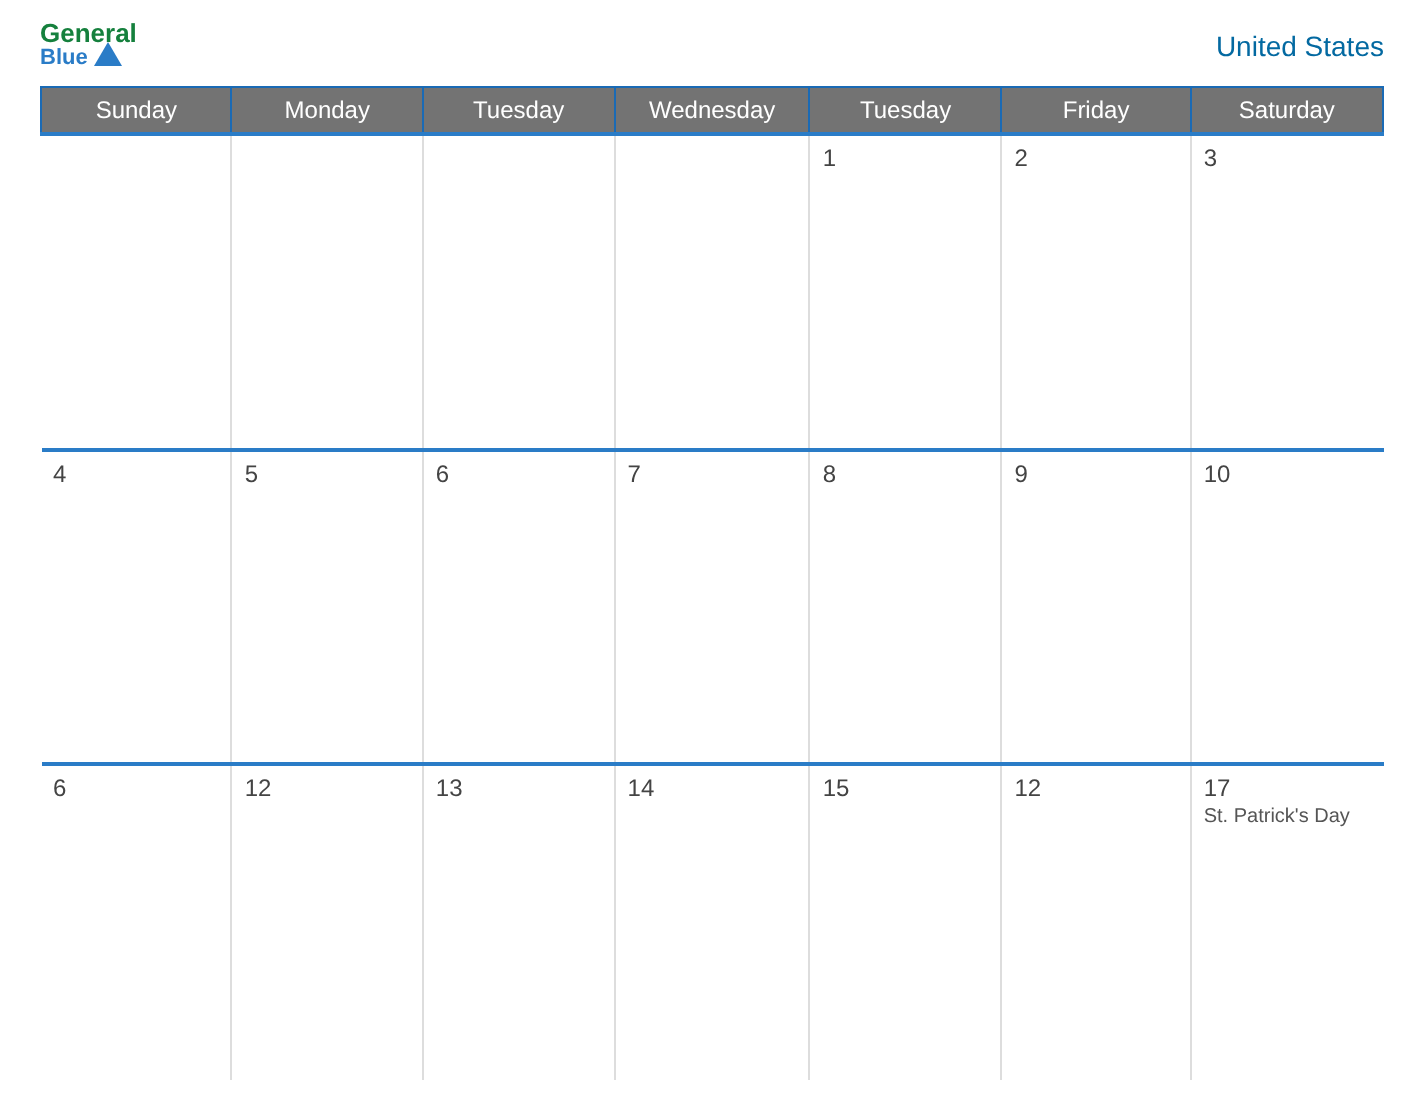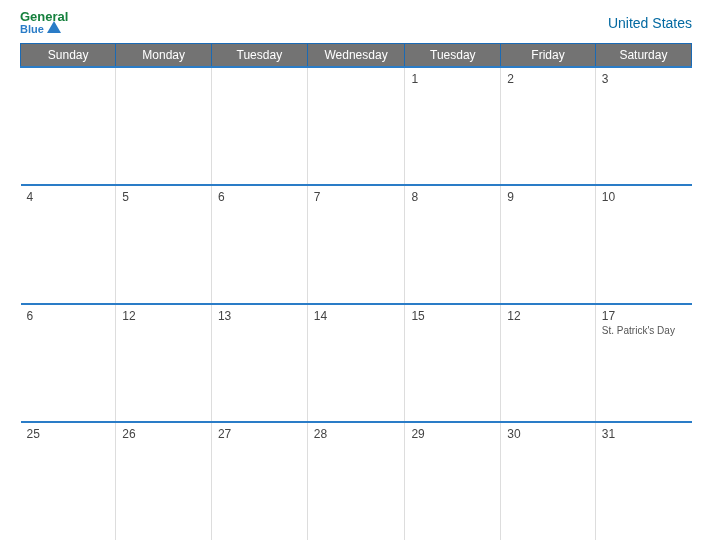--- a/index.html
+++ b/index.html
@@ -201,37 +201,14 @@
           <span class="day-number">15</span>
         </td>
         <td>
           <span class="day-number">12</span>
         </td>
         <td>
           <span class="day-number">17</span>
           <span class="holiday-name">St. Patrick's Day</span>
         </td>
       </tr>
-      <tr>
-        <td>
-          <span class="day-number">25</span>
-        </td>
-        <td>
-          <span class="day-number">26</span>
-        </td>
-        <td>
-          <span class="day-number">27</span>
-        </td>
-        <td>
-          <span class="day-number">28</span>
-        </td>
-        <td>
-          <span class="day-number">29</span>
-        </td>
-        <td>
-          <span class="day-number">30</span>
-        </td>
-        <td>
-          <span class="day-number">31</span>
-        </td>
-      </tr>
     </tbody>
 </table>
 
 </body></html>

